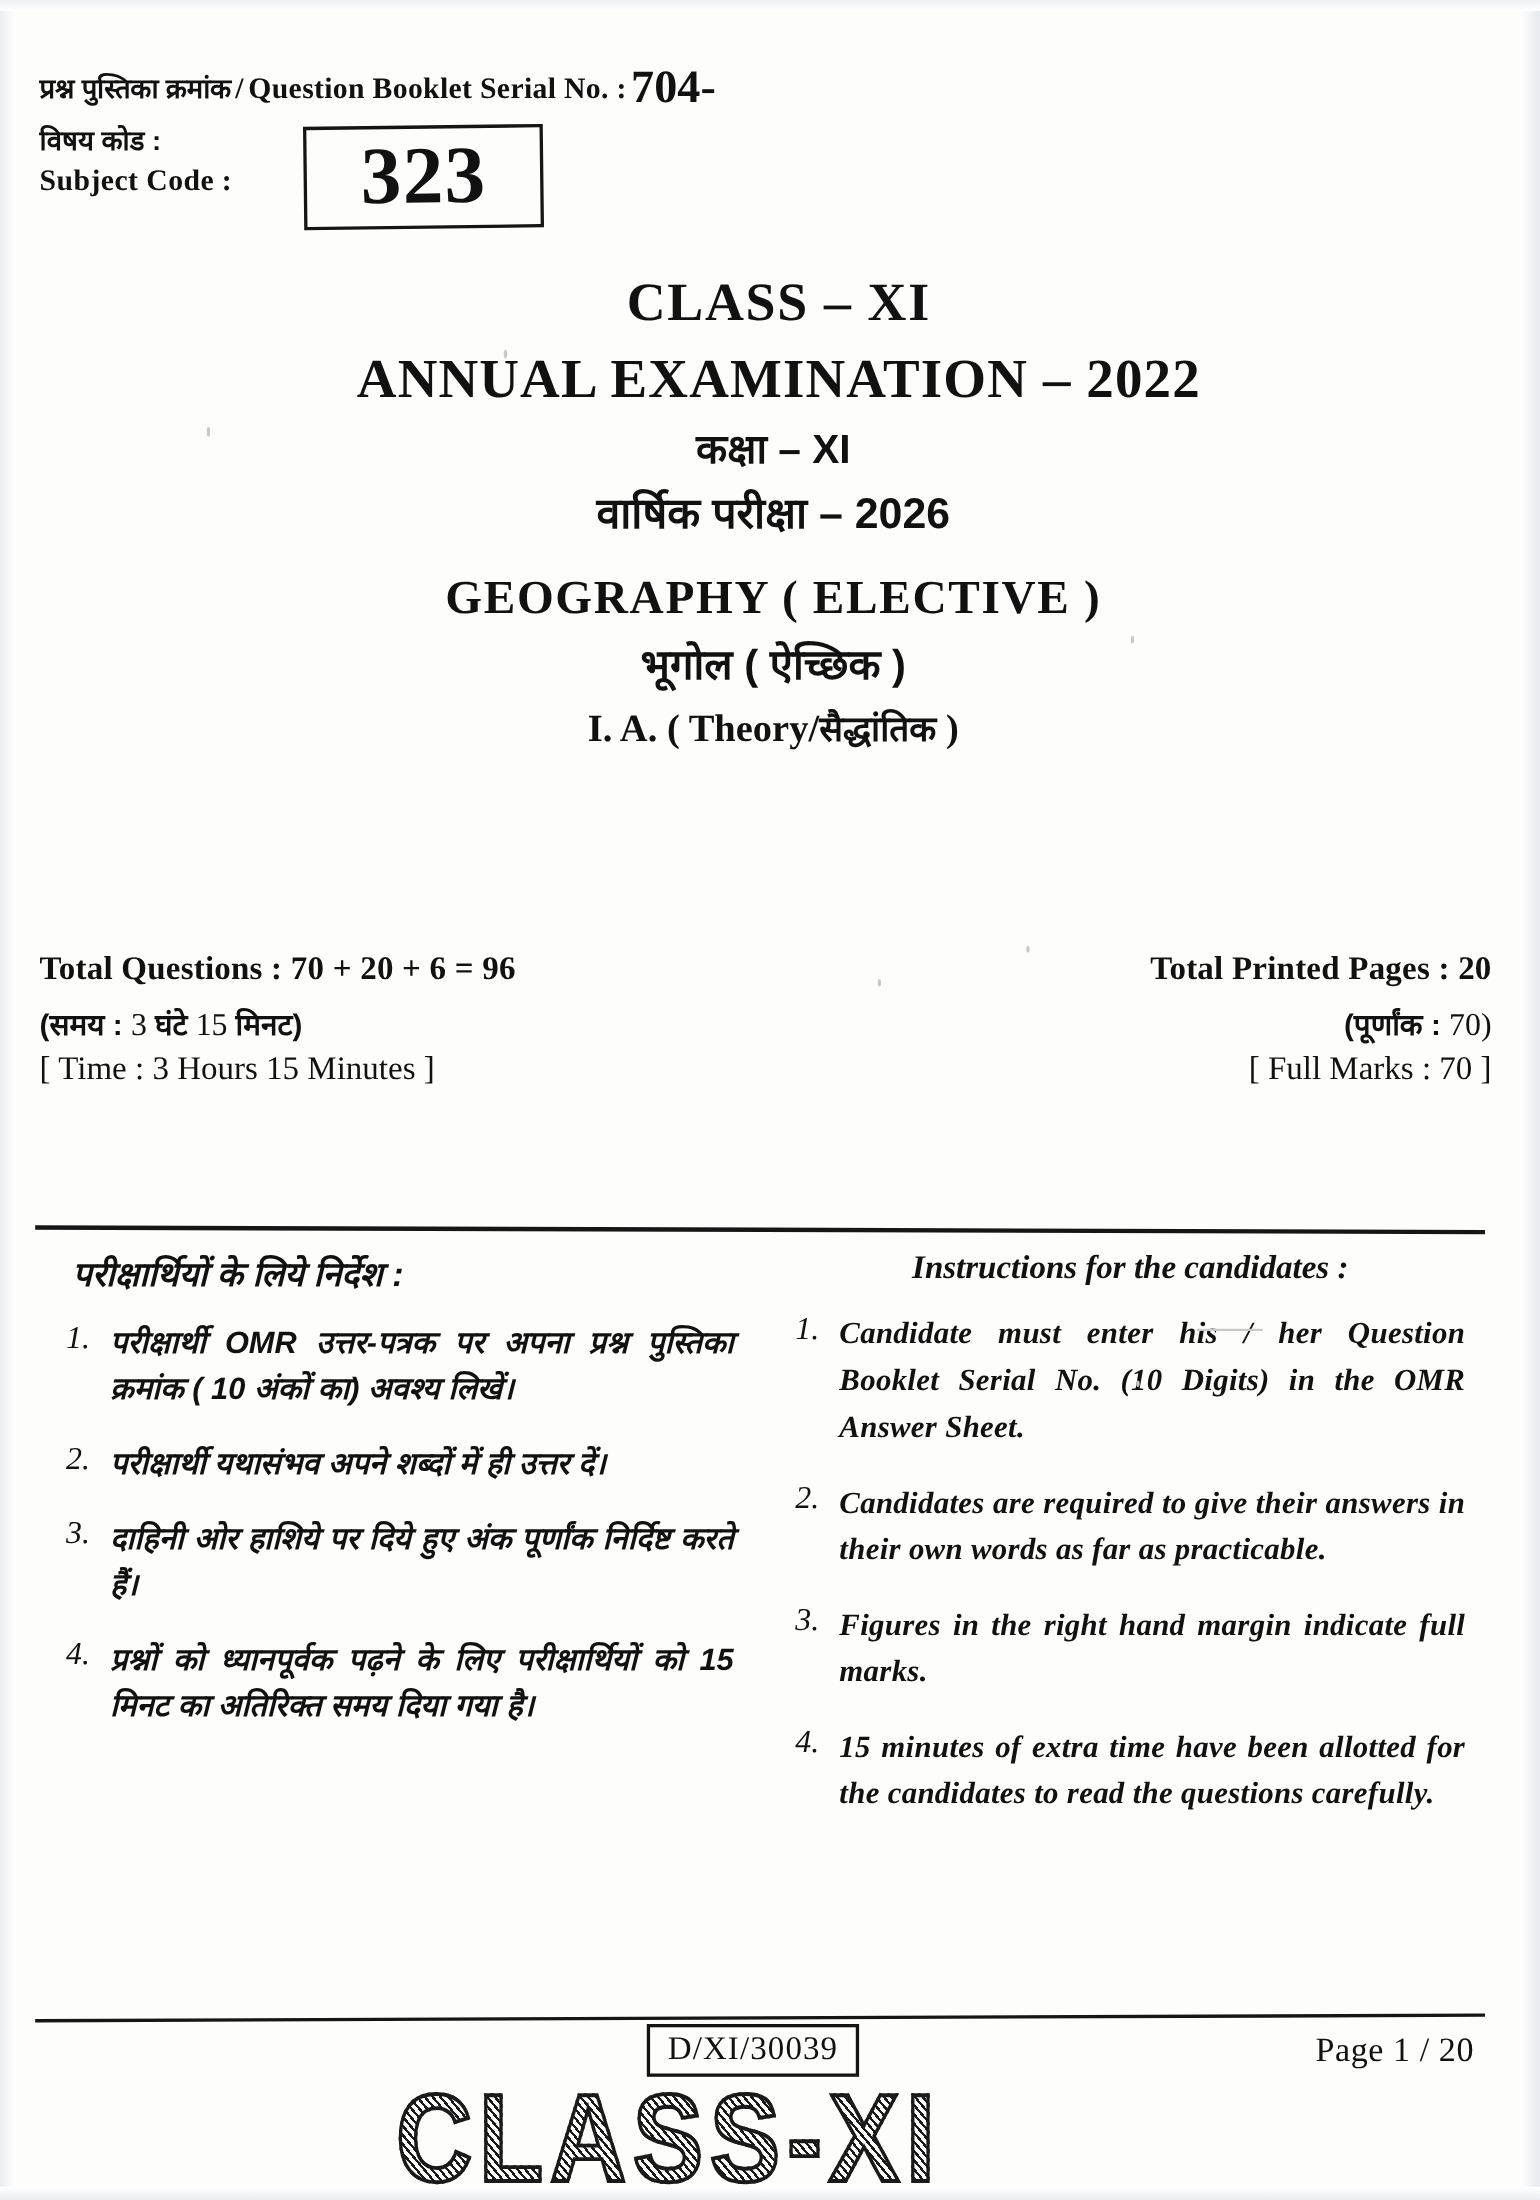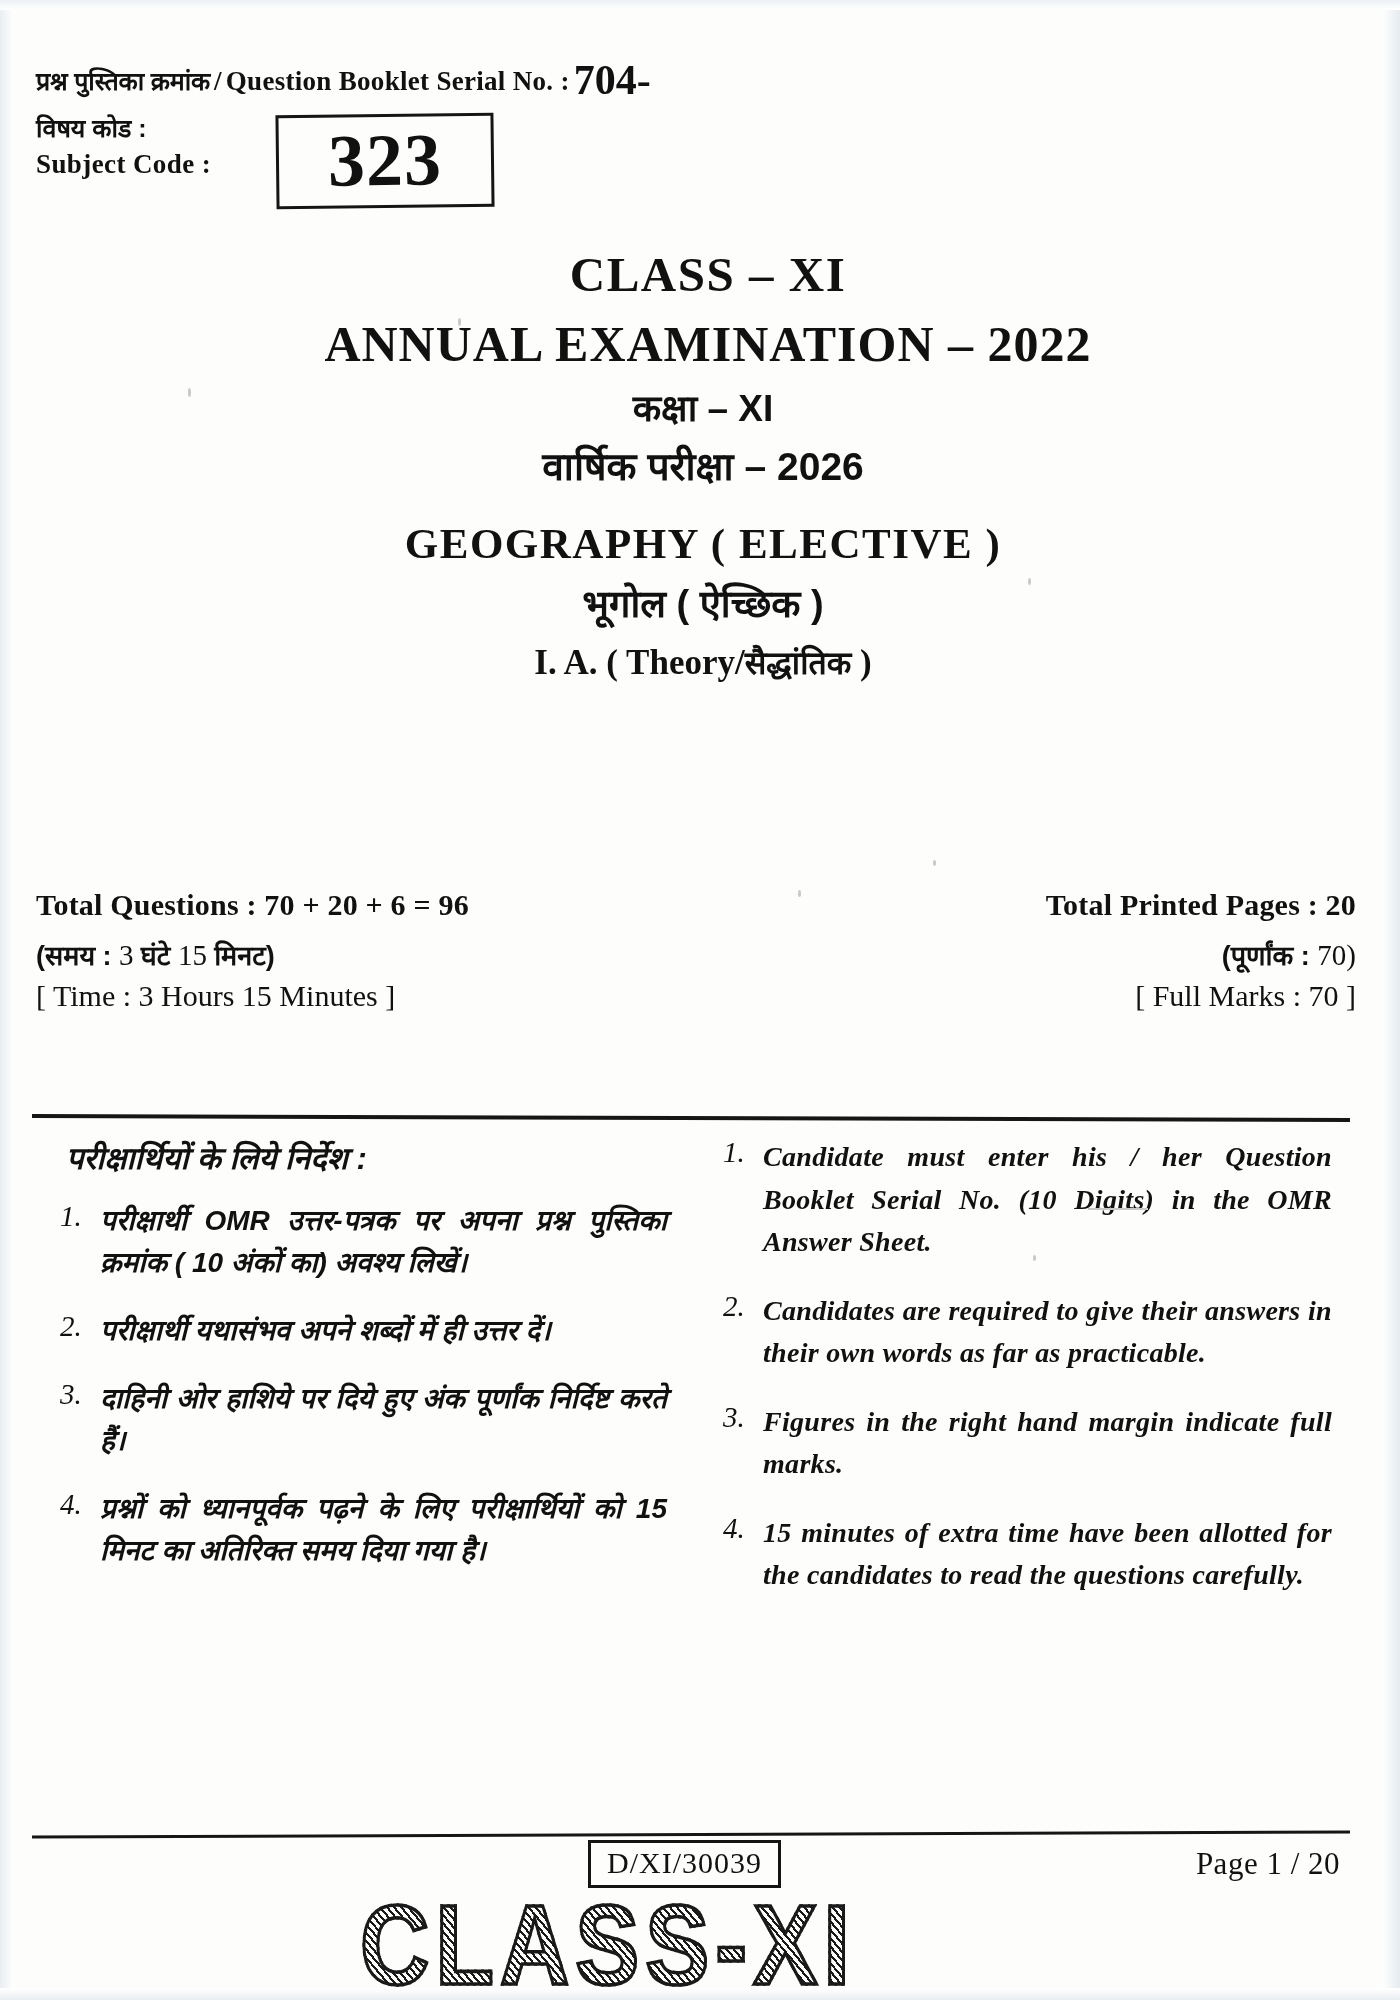--- a/index.html
+++ b/index.html
@@ -218,21 +218,21 @@
     font-weight: bold;
     font-size: 30px;
     letter-spacing: 0.2px;
   }
   .meta-en-light {
     font-family: "Liberation Serif", serif;
     font-weight: normal;
     font-size: 30px;
     text-align: center;
   }
-  .meta-row.tight { margin-bottom: 14px; margin-top: 24px; }
+  .meta-row.tight { margin-bottom: 14px; }
 
   
   .divider {
     position: absolute;
     left: 4px;
     top: 1098px;
     width: 1318px;
     height: 4px;
     background: #161616;
     transform: rotate(0.18deg);
@@ -441,20 +441,21 @@
               <span class="li-num li-num-hi">3.</span>
               <span class="li-body-hi">दाहिनी ओर हाशिये पर दिये हुए अंक पूर्णांक निर्दिष्ट करते हैं।</span>
             </li>
             <li>
               <span class="li-num li-num-hi">4.</span>
               <span class="li-body-hi">प्रश्नों को ध्यानपूर्वक पढ़ने के लिए परीक्षार्थियों को 15 मिनट का अतिरिक्त समय दिया गया है।</span>
             </li>
           </ol>
       </div>
       <div class="col col-en">
+        <div class="ins-head-en">Instructions for the candidates :</div>
         <ol class="ins-list" id="list-en">
             <li>
               <span class="li-num li-num-en">1.</span>
               <span class="li-body-en">Candidate must enter his / her Question Booklet Serial No. (10 Digits) in the OMR Answer Sheet.</span>
             </li>
             <li>
               <span class="li-num li-num-en">2.</span>
               <span class="li-body-en">Candidates are required to give their answers in their own words as far as practicable.</span>
             </li>
             <li>

